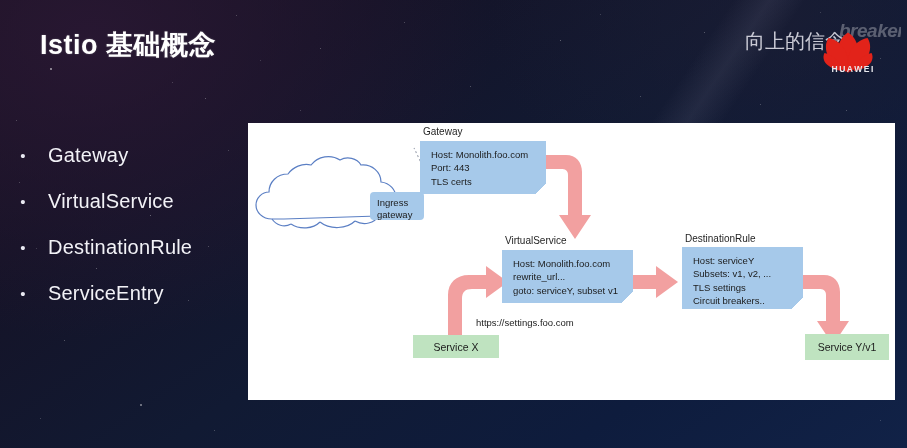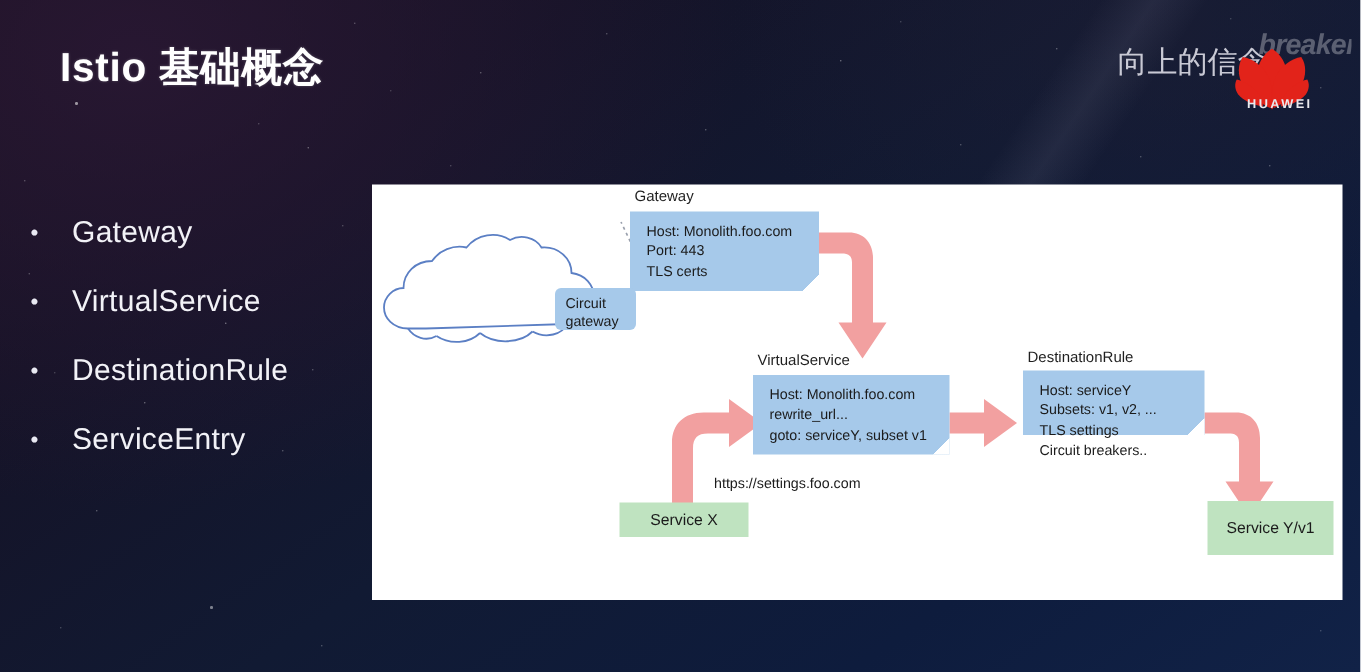--- a/index.html
+++ b/index.html
@@ -333,34 +333,34 @@
                  C578 167 575 166 571 166
                  L555 166 Z"></path>
       </g>
     </svg>
 
     <div class="cap" style="left:175px; top:3px;">Gateway</div>
     <div class="bluebox" style="left:172px; top:18px; width:126px; height:53px;">Host: Monolith.foo.com
 Port: 443
 TLS certs</div>
 
-    <div class="smallbox" style="left:122px; top:69px; width:54px; height:28px;">Circuit
+    <div class="smallbox" style="left:122px; top:69px; width:54px; height:28px;">Ingress
 gateway</div>
 
     <div class="cap" style="left:257px; top:112px;">VirtualService</div>
     <div class="bluebox" style="left:254px; top:127px; width:131px; height:53px;">Host: Monolith.foo.com
 rewrite_url...
 goto: serviceY, subset v1</div>
 
     <div class="cap" style="left:437px; top:110px;">DestinationRule</div>
-    <div class="bluebox" style="left:434px; top:124px; width:121px; height:43px;">Host: serviceY
+    <div class="bluebox" style="left:434px; top:124px; width:121px; height:62px;">Host: serviceY
 Subsets: v1, v2, ...
 TLS settings
 Circuit breakers..</div>
 
     <div class="urllabel" style="left:228px; top:194px;">https://settings.foo.com</div>
 
     <div class="greenbox" style="left:165px; top:212px; width:86px; height:23px;">Service X</div>
 
-    <div class="greenbox" style="left:557px; top:211px; width:84px; height:36px;">Service Y/v1</div>
+    <div class="greenbox" style="left:557px; top:211px; width:84px; height:26px;">Service Y/v1</div>
 
   </div>
 </div>
 
 </body></html>

